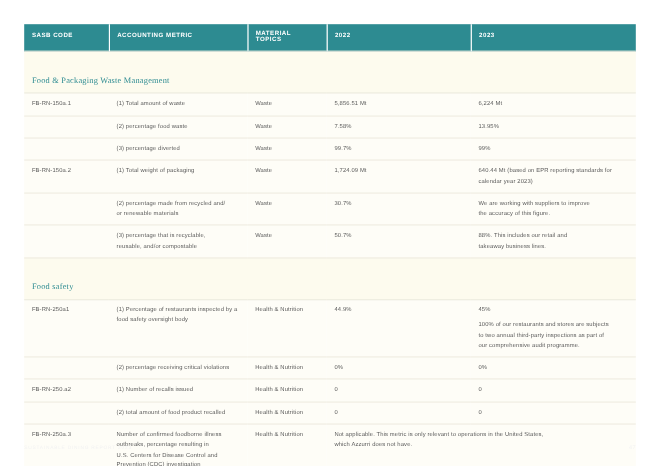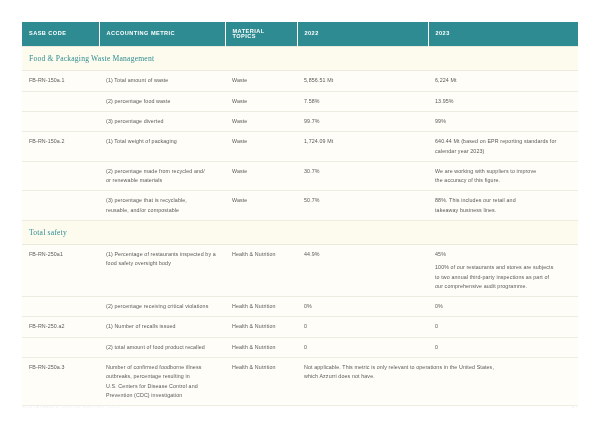--- a/index.html
+++ b/index.html
@@ -53,21 +53,21 @@
   }
   thead th:last-child { border-right: none; }
 
   tr.section-row td {
     background: #fdfbee;
     color: #2d8b91;
     font-family: "Liberation Serif", serif;
     font-size: 7.6px;
     font-weight: normal;
     letter-spacing: 0.2px;
-    padding: 5px 7px 5px 7px;
+    padding: 19px 7px 5px 7px;
     border-bottom: 1px solid #eceade;
     border-top: 1px solid #eceade;
   }
 
   tbody td {
     background: #fefdf7;
     color: #595959;
     font-size: 5.3px;
     line-height: 1.75;
     padding: 5px 7px 5px 7px;
@@ -215,21 +215,21 @@
           <td>
               <span class="cell-line">50.7%</span>
             </td>
           <td>
               <span class="cell-line">88%. This includes our retail and</span>
               <span class="cell-line">takeaway business lines.</span>
             </td>
         </tr>
 
         <tr class="section-row">
-          <td colspan="5">Total safety</td>
+          <td colspan="5">Food safety</td>
         </tr>
 
         <tr>
           <td class="code">FB-RN-250a1</td>
           <td>
               <span class="cell-line">(1) Percentage of restaurants inspected by a</span>
               <span class="cell-line">food safety oversight body</span>
             </td>
           <td>Health &amp; Nutrition</td>
           <td>

